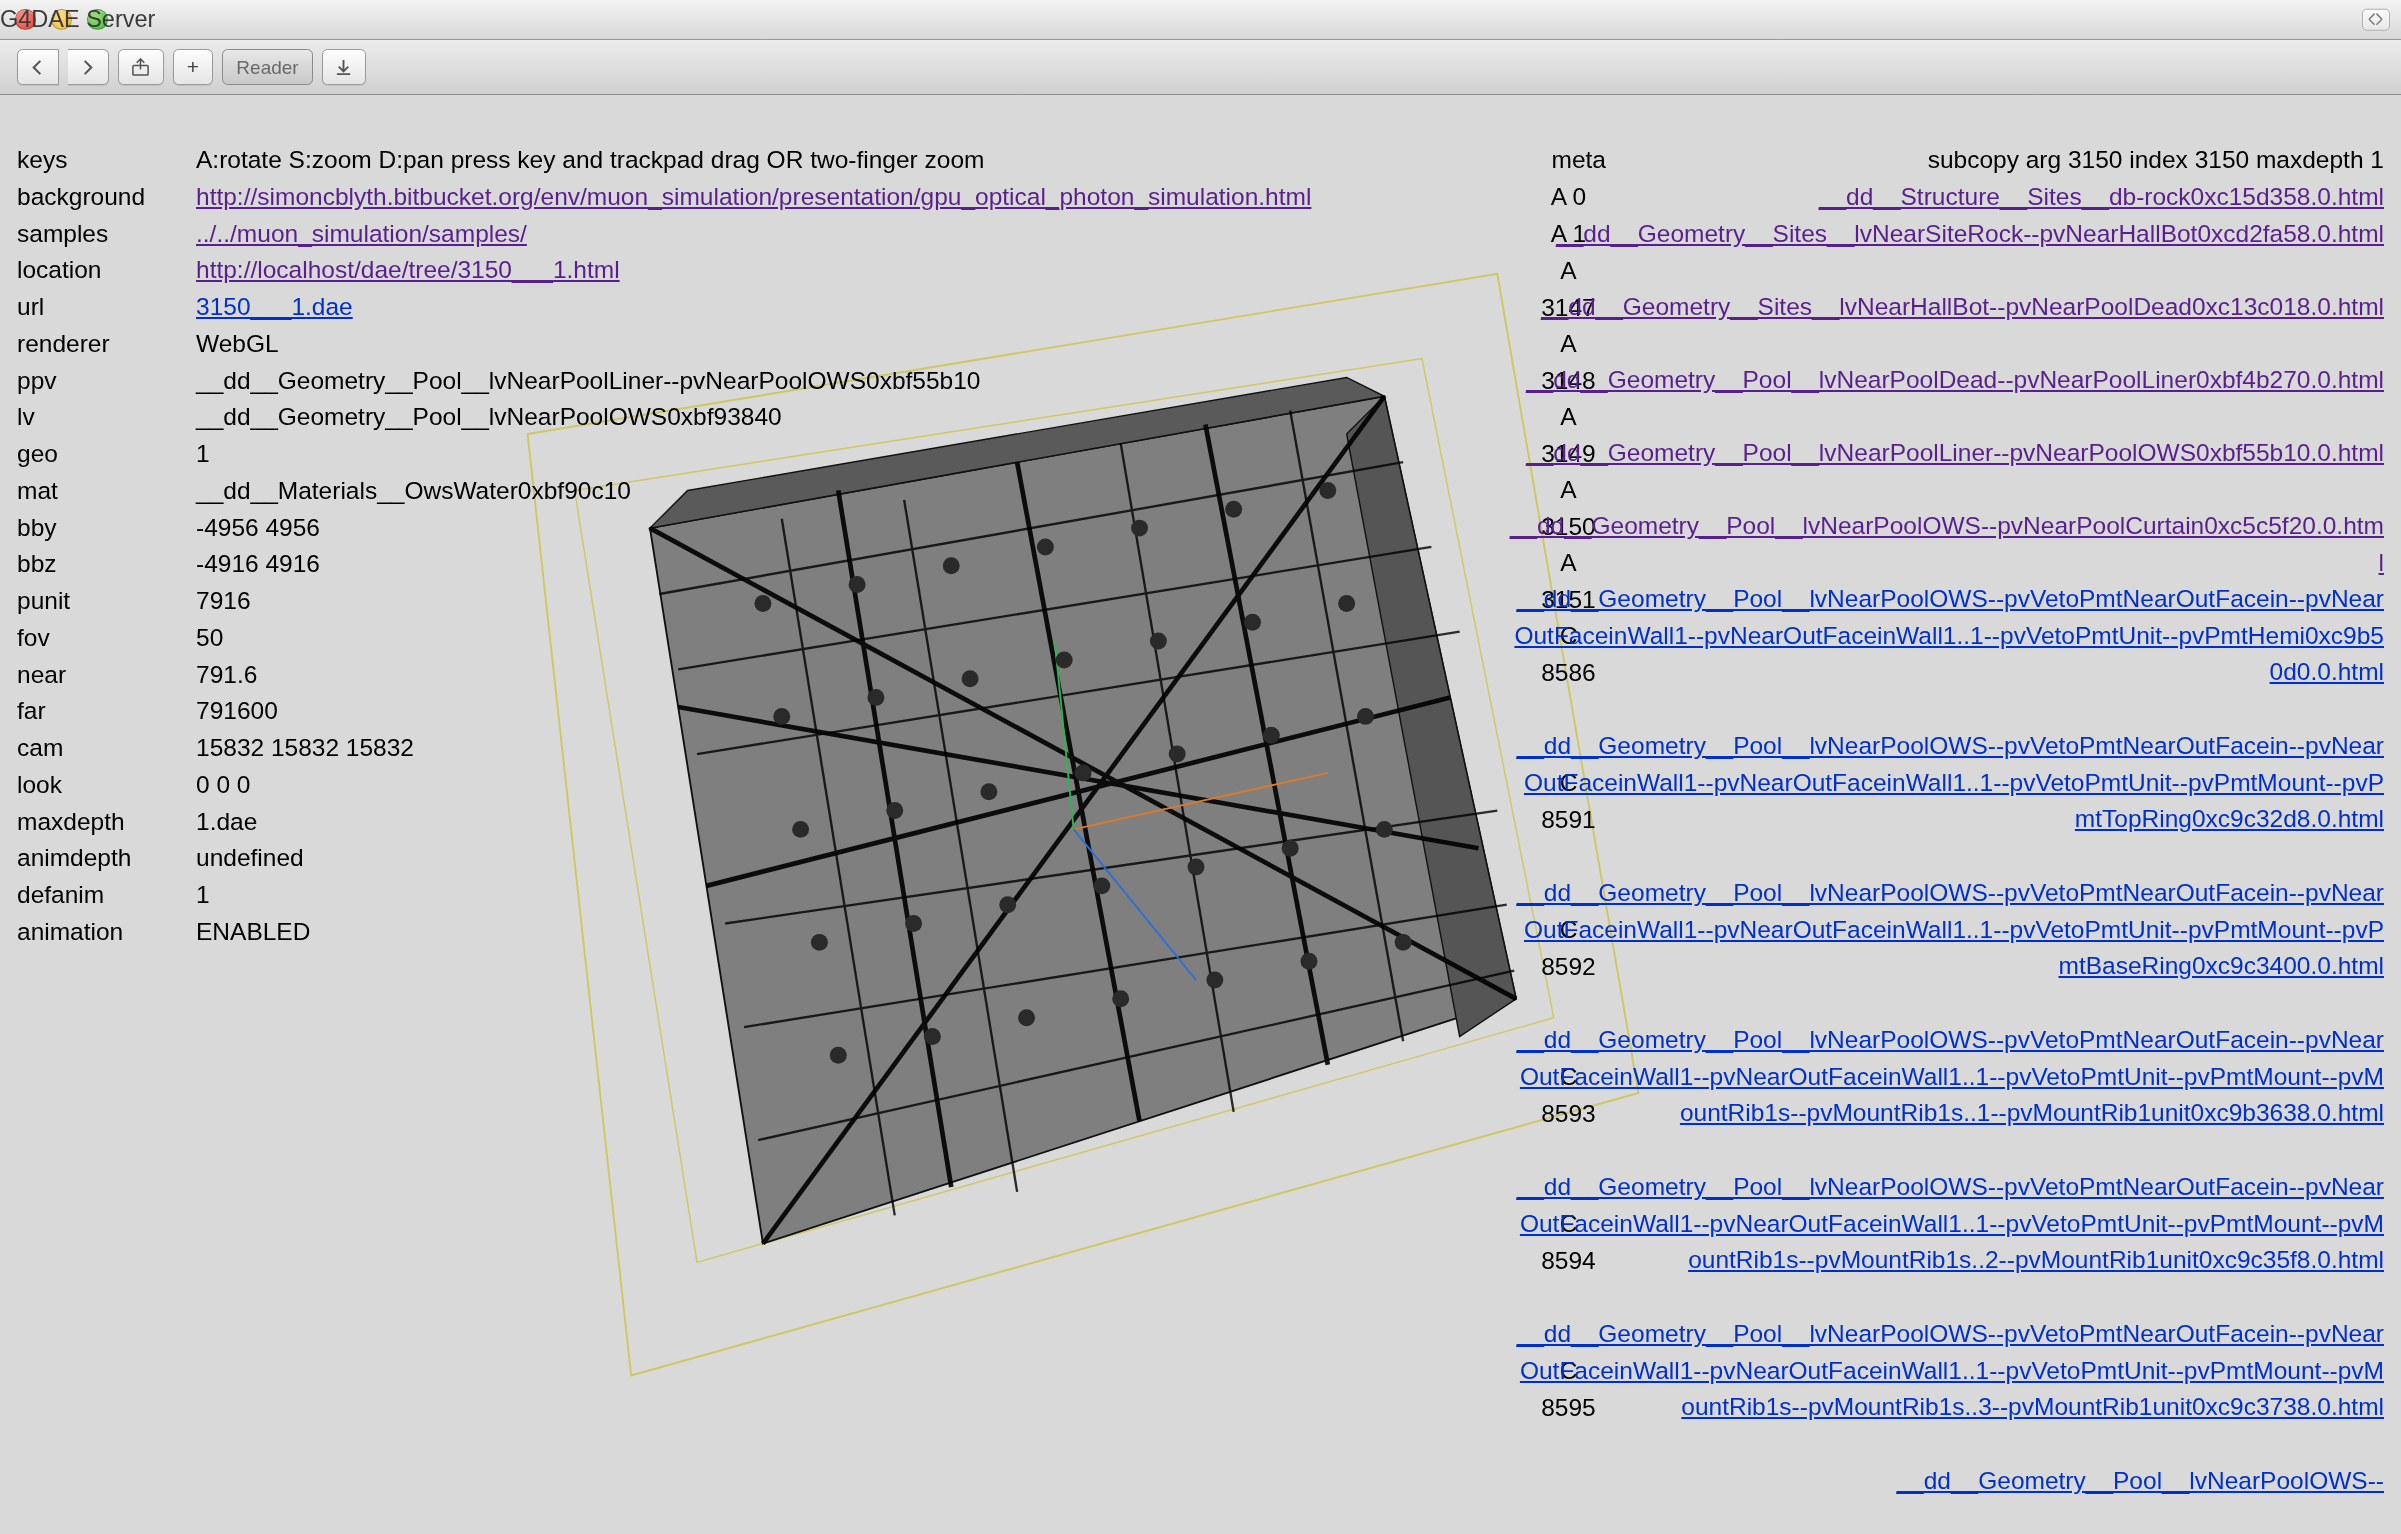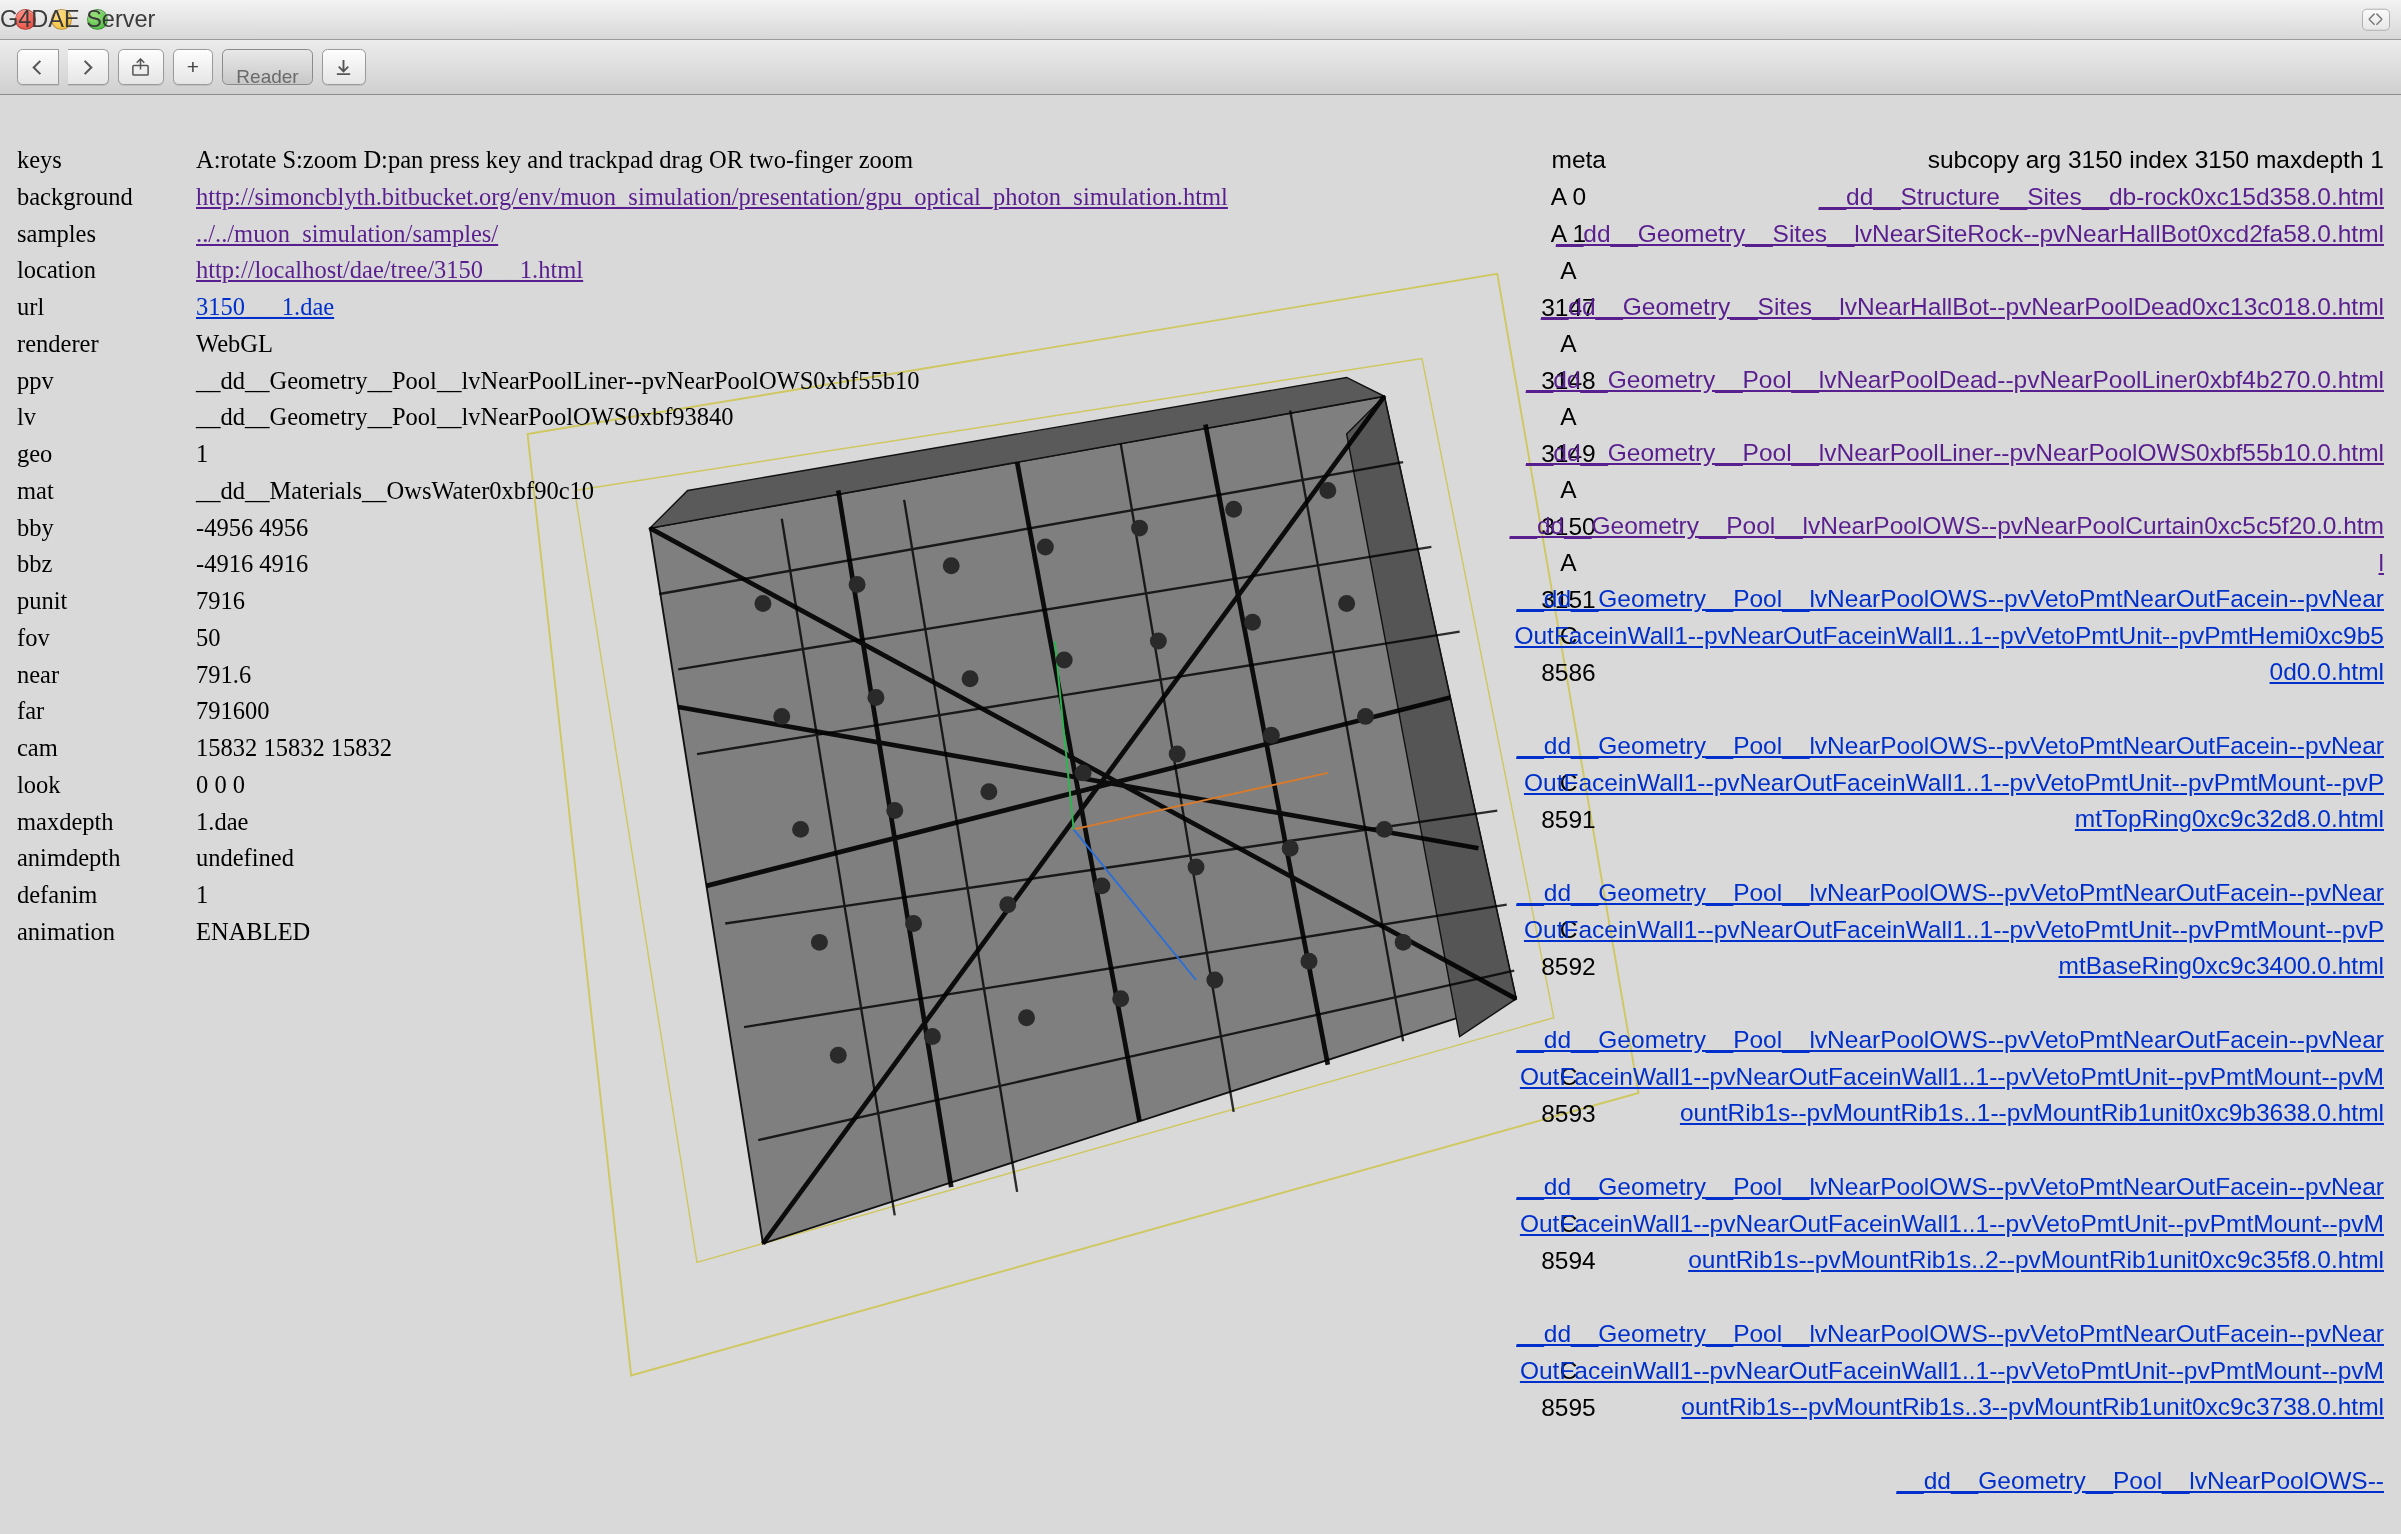--- a/index.html
+++ b/index.html
@@ -89,21 +89,21 @@
 }
 .url-text { font-size: 22.6px; }
 .url-host { color: #000; font-weight: 600; }
 .url-path { color: #8a8a8a; }
 .reload {
   width: 26px; height: 26px; display:flex; align-items:center; justify-content:center;
   color:#6a6a6a; font-size:21px;
 }
 .reader-btn {
   height: 36px;
-  padding: 16px 13px;
+  padding: 7px 13px;
   border: 0.9px solid #8a8a8a;
   border-radius: 5.6px;
   background: linear-gradient(#e8e8e8,#c8c8c8);
   color: #6a6a6a;
   font-size: 19px;
 }
 
 
 .content {
   position: relative;
@@ -113,21 +113,20 @@
   padding: 36px 17px 0 17px;
 }
 
 
 .left-table {
   position: absolute;
   left: 17px;
   top: 47px;
   font-size: 24.5px;
   line-height: 1.5;
-  font-family: Liberation Serif, serif;
 }
 .left-table .row { display: flex; }
 .left-table .key { width: 179px; color: #000; }
 .left-table .val { color: #000; }
 .left-table .lnk { color: #0030cc; text-decoration: underline; }
 .left-table .lnk.visited { color: #5a1f8e; }
 
 
 .meta-col {
   position: absolute;

